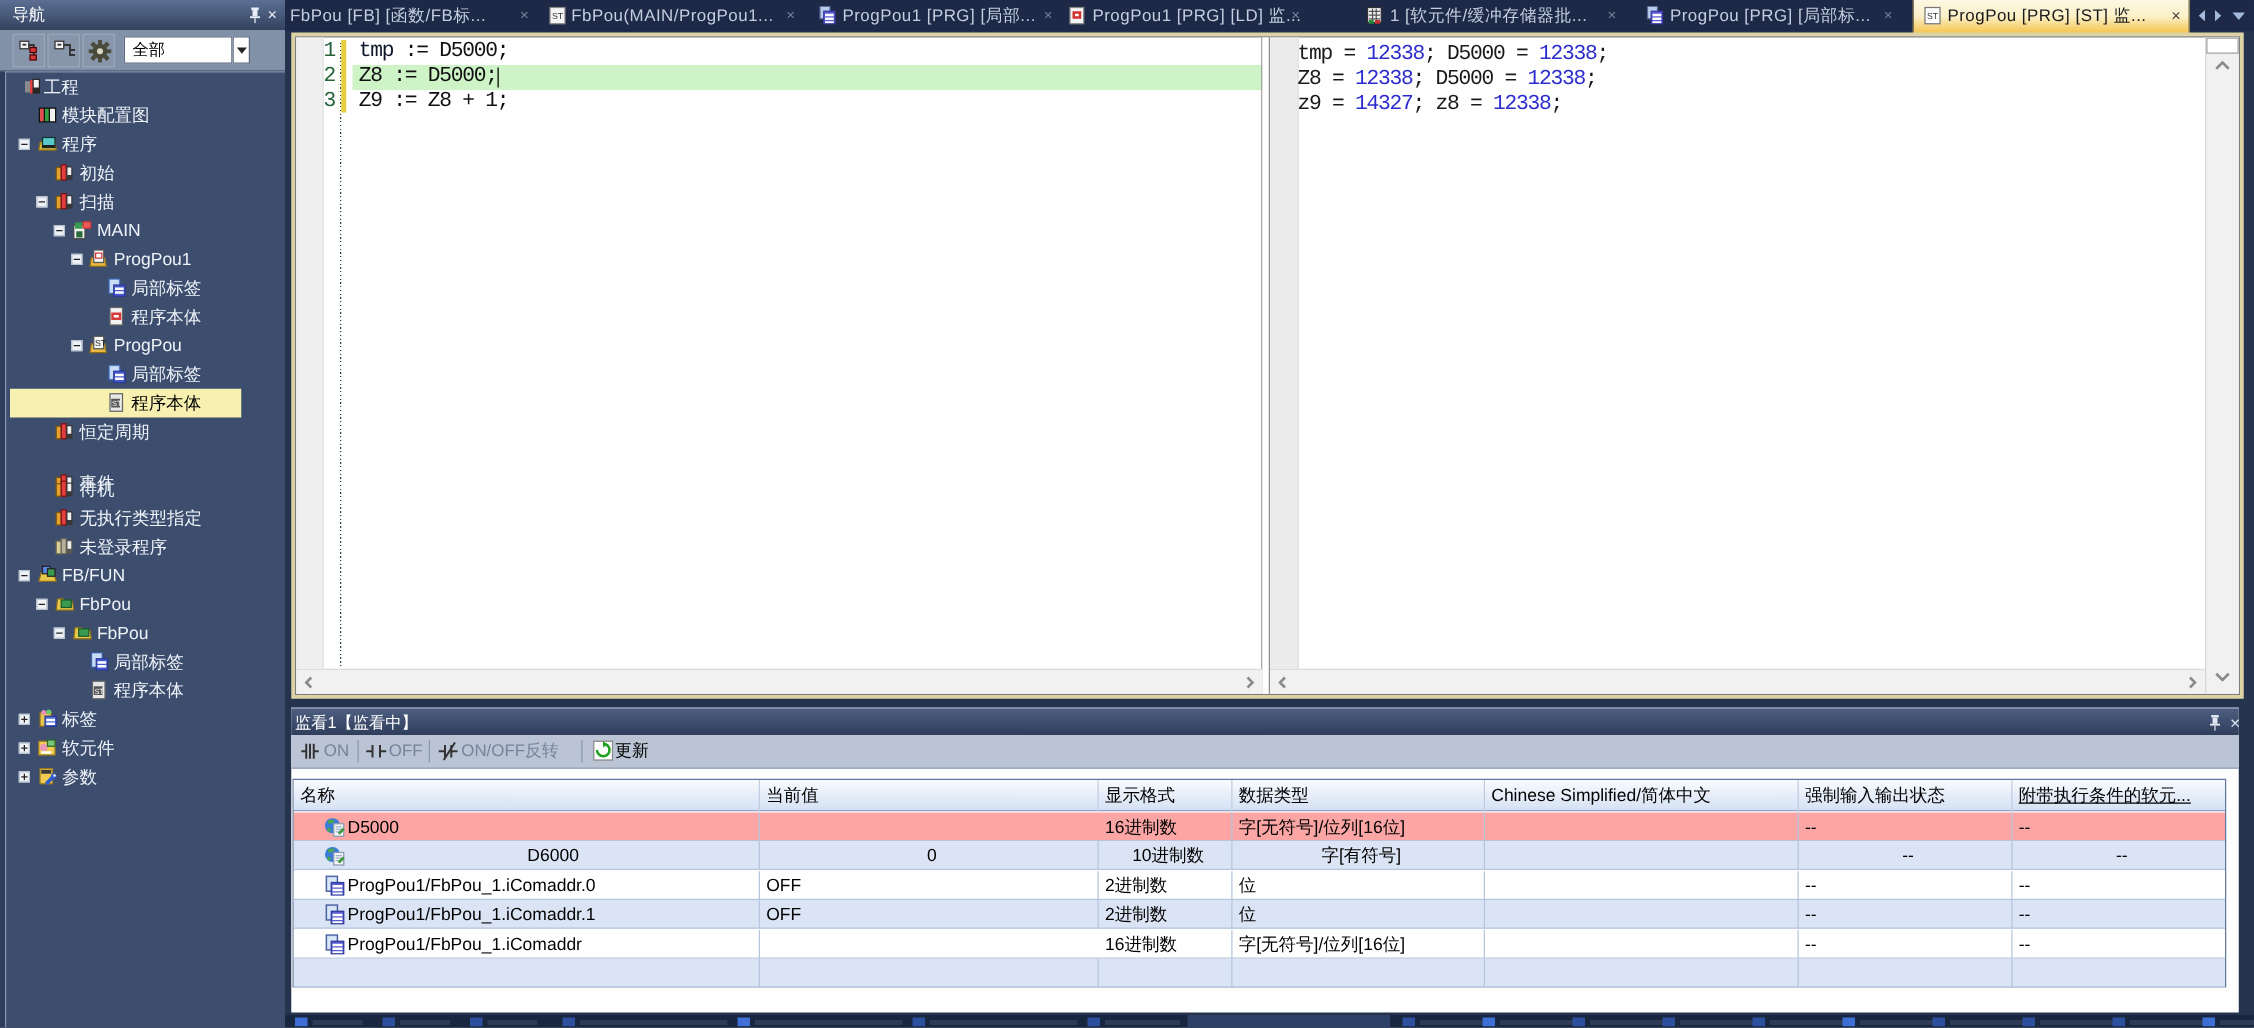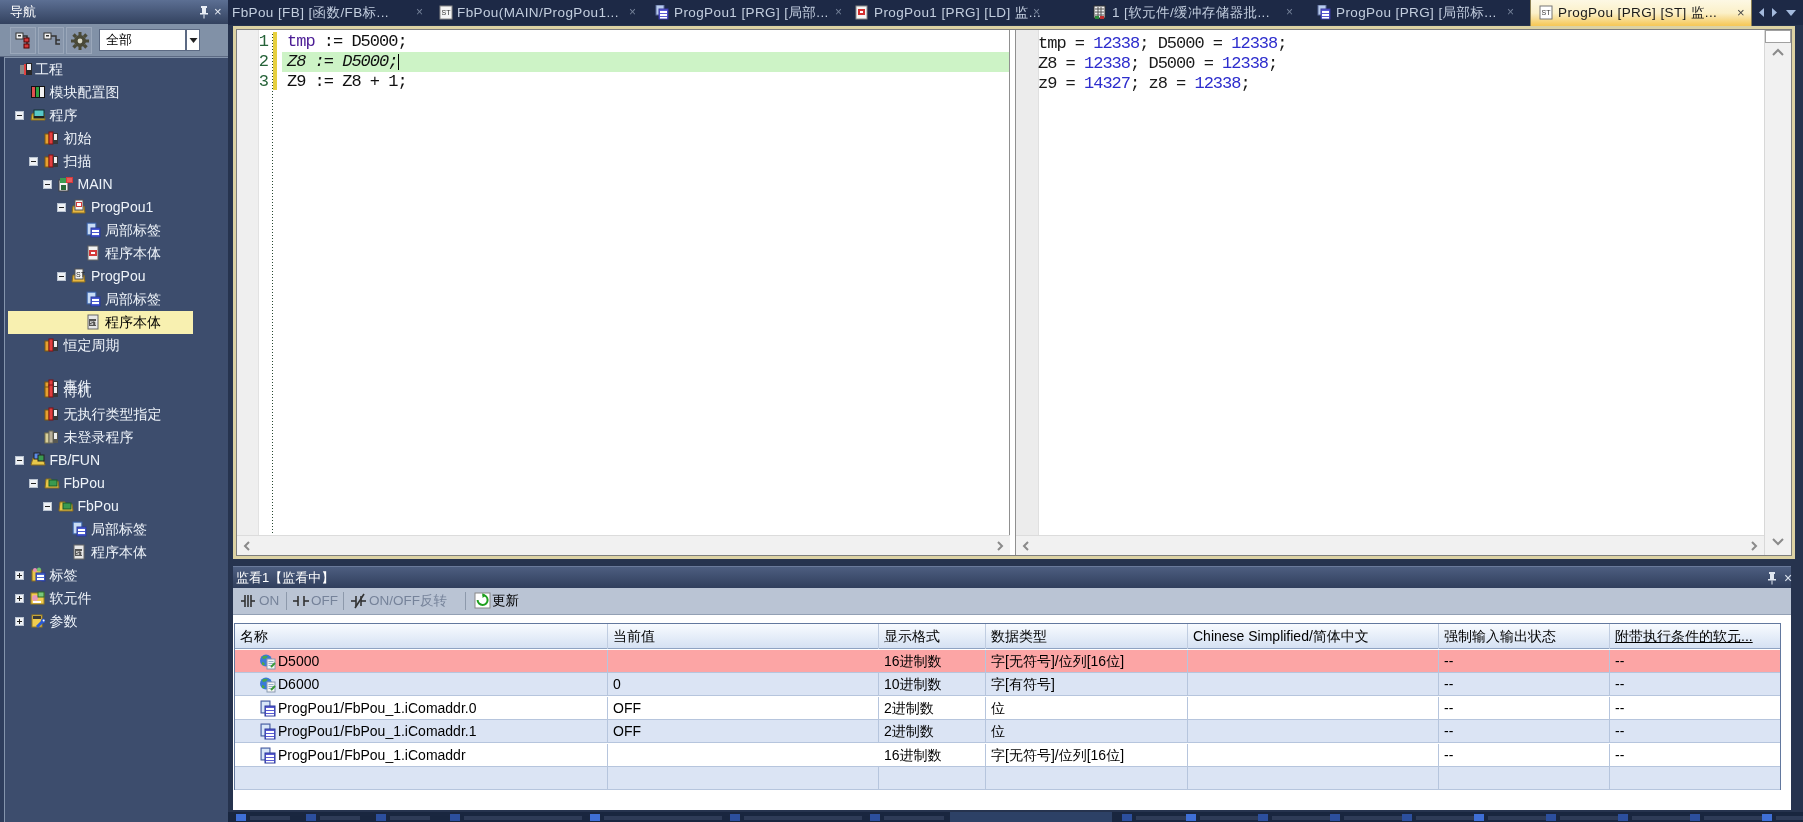--- a/index.html
+++ b/index.html
@@ -22,21 +22,21 @@
 .ebox i{position:absolute;left:1px;top:3px;width:5px;height:1px;background:#222;}
 .ebox.plus b{position:absolute;left:3px;top:1px;width:1px;height:5px;background:#222;}
 .ti{position:absolute;top:3px;width:16px;height:16px;}
 .tsel{position:absolute;left:3px;top:253px;width:185px;height:23px;background:#f8f0b0;}
 
 #eframe{position:absolute;left:233px;top:26px;width:1562px;height:533px;background:#dcd2a4;}
 #einner{position:absolute;left:3px;top:3px;width:1556px;height:527px;background:#fff;border:1px solid #7e7e7e;}
 .mono{font-family:"Liberation Mono",monospace;font-size:17px;letter-spacing:-1.0px;}
 .cline{position:absolute;height:20px;line-height:20px;white-space:pre;color:#101010;}
 .lnum{position:absolute;height:20px;line-height:20px;color:#266339;text-align:right;width:16px;}
-.mag{color:#4c1d95;}
+.mag{color:#0f172a;}
 .bnum{color:#2d2dcd;}
 .sbar{background:#f1f1f1;}
 
 #watch{position:absolute;left:233px;top:566px;width:1558px;height:244px;background:#fff;}
 #wtitle{position:absolute;left:0;top:0;width:1558px;height:22px;background:linear-gradient(#4d5e80,#303e5c);color:#fff;font-size:13px;line-height:22px;border-top:1px solid #6a7a9a;}
 #wtool{position:absolute;left:0;top:22px;width:1558px;height:27px;background:#bac4d4;border-bottom:1px solid #93a0b4;}
 .wt{position:absolute;top:0;height:26px;line-height:26px;font-size:13.5px;color:#76839a;white-space:nowrap;}
 .wsep{position:absolute;top:4px;width:1px;height:18px;background:#8d99ab;}
 .hcell{position:absolute;top:0;height:25px;line-height:25px;font-size:14px;color:#000;padding-left:5px;border-right:1px solid #c0cde1;}
 .tcell{position:absolute;top:0;height:23px;line-height:23px;font-size:14px;color:#000;padding-left:5px;border-right:1px solid #b6c5dd;white-space:nowrap;}
@@ -420,21 +420,21 @@
     <div id="einner">
 
   <div class="abs" style="left:0;top:0;width:22px;height:505px;background:#efefef;border-right:1px solid #e2e2e2;"></div>
   <div class="abs" style="left:45px;top:21.5px;width:728px;height:20px;background:#cdf3c6;"></div>
   <div class="abs lnum mono" style="left:15px;top:1.5px;">1</div>
   <div class="abs lnum mono" style="left:15px;top:21.5px;">2</div>
   <div class="abs lnum mono" style="left:15px;top:41.5px;">3</div>
   <div class="abs" style="left:35px;top:3.5px;width:1px;height:501px;background-image:repeating-linear-gradient(#2a4a34 0 1px,#fff 1px 3px);"></div>
   <div class="abs" style="left:35.5px;top:1.5px;width:4px;height:58px;background:#e6cf3e;"></div>
   <div class="cline mono" style="left:50px;top:1.5px;"><span class="mag">tmp</span> := D5000;</div>
-  <div class="cline mono" style="left:50px;top:21.5px;font-style:italic;">Z8 := D5000;</div>
+  <div class="cline mono" style="left:50px;top:21.5px;">Z8 := D5000;</div>
   <div class="abs" style="left:160.5px;top:23.5px;width:1px;height:16px;background:#000;"></div>
   <div class="cline mono" style="left:50px;top:41.5px;">Z9 := Z8 + 1;</div>
 
   <div class="abs" style="left:772px;top:0;width:1px;height:525px;background:#909090;"></div>
   <div class="abs" style="left:773px;top:0;width:5px;height:525px;background:#fff;"></div>
   <div class="abs" style="left:778px;top:0;width:1px;height:525px;background:#909090;"></div>
 
   <div class="abs" style="left:779px;top:0;width:23px;height:505px;background:#ececec;border-right:1px solid #e0e0e0;"></div>
   <div class="cline mono" style="left:801px;top:3.5px;color:#1a1a1a;">tmp = <span class="bnum">12338</span>; D5000 = <span class="bnum">12338</span>;</div>
   <div class="cline mono" style="left:801px;top:23.5px;color:#1a1a1a;">Z8 = <span class="bnum">12338</span>; D5000 = <span class="bnum">12338</span>;</div>
@@ -532,21 +532,21 @@
             <rect x="8" y="6" width="8" height="10" fill="#f5f5f5" stroke="#8a9ab0"></rect>
             <path d="M9.5 8.5 h5 M9.5 10.5 h5 M9.5 12.5 h5" stroke="#9ab0c8" stroke-width="1"></path>
             <path d="M12 14 L16 10" stroke="#3a9a3a" stroke-width="2"></path>
           </svg>D5000</div>
         <div class="tcell" style="left:644px;width:107px;">16进制数</div>
         <div class="tcell" style="left:751px;width:202px;">字[无符号]/位列[16位]</div>
         <div class="tcell" style="left:953px;width:251px;"></div>
         <div class="tcell" style="left:1204px;width:171px;">--</div>
         <div class="tcell" style="left:1375px;width:170px;border-right:none;">--</div>
       </div>
-    <div class="wrow" style="top:49.4px;background:#dbe4f4;left:0;">
+    <div class="wrow" style="top:49.4px;background:#dbe4f4;left:0;text-align:center;">
         <div class="tcell" style="left:0;width:373px;padding-left:43px;"><svg class="abs" style="left:24px;top:3px;" width="17" height="17" viewBox="0 0 17 17">
             <circle cx="7" cy="7.5" r="6" fill="#3a7ad8"></circle>
             <path d="M3 4 Q6 2 9 3.5 Q7 6 4 6 Z M9 8 Q12 7 13 9 Q11 12 8 11 Z M3 9 Q5 9 6 11 Q5 13 3 12 Z" fill="#4aa84a"></path>
             <rect x="8" y="6" width="8" height="10" fill="#f5f5f5" stroke="#8a9ab0"></rect>
             <path d="M9.5 8.5 h5 M9.5 10.5 h5 M9.5 12.5 h5" stroke="#9ab0c8" stroke-width="1"></path>
             <path d="M12 14 L16 10" stroke="#3a9a3a" stroke-width="2"></path>
           </svg>D6000</div>
         <div class="tcell" style="left:373px;width:271px;">0</div>
         <div class="tcell" style="left:644px;width:107px;">10进制数</div>
         <div class="tcell" style="left:751px;width:202px;">字[有符号]</div>

